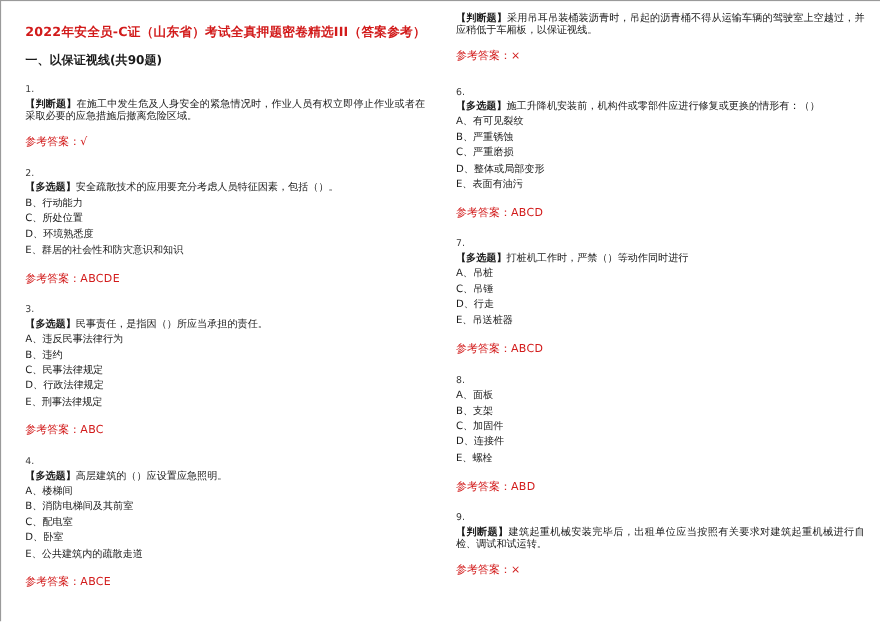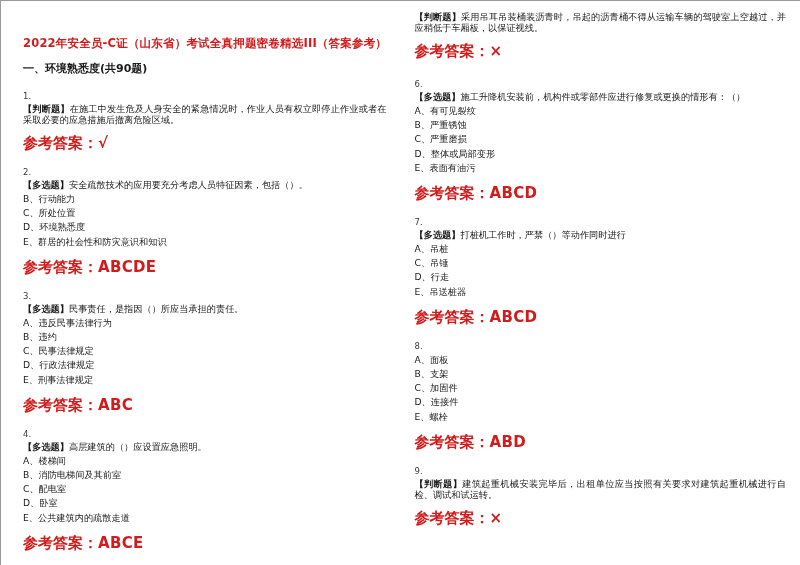--- a/index.html
+++ b/index.html
@@ -35,21 +35,21 @@
   .col-left { padding-right: 18px; }
   .col-right { padding-left: 10px; }
 
   .doc-title {
     color: #d21b1b;
     font-weight: bold;
     font-size: 11.5px;
     line-height: 16px;
     text-align: center;
     letter-spacing: 0.2px;
-    margin: 24px 0 10px 0;
+    margin: 10px 0 10px 0;
     white-space: nowrap;
   }
   .section-title {
     color: #1a1a1a;
     font-weight: bold;
     font-size: 11px;
     line-height: 16px;
     margin: 0 0 14px 0;
   }
 
@@ -68,37 +68,37 @@
     margin-bottom: 2px;
   }
   .q-type { font-weight: bold; }
   .q-opt {
     font-size: 9.2px;
     color: #1a1a1a;
     line-height: 14.2px;
   }
   .q-answer {
     color: #d21b1b;
-    font-weight: bold;
-    font-size: 15px;
+    font-weight: normal;
+    font-size: 10px;
     line-height: 15px;
     margin-top: 11px;
   }
   .ans-val { letter-spacing: 0.3px; }
   .spacer-sm { height: 4px; }
 </style>
 </head>
 <body>
 
 <div class="page">
   <div class="columns">
 
     <div class="col col-left">
       <div class="doc-title">2022年安全员-C证（山东省）考试全真押题密卷精选III（答案参考）</div>
-      <div class="section-title">一、环境熟悉度(共90题)</div>
+      <div class="section-title">一、以保证视线(共90题)</div>
 
       <div class="q-block">
         <div class="q-num">1.</div>
         <div class="q-stem"><span class="q-type">【判断题】</span><span>在施工中发生危及人身安全的紧急情况时，作业人员有权立即停止作业或者在采取必要的应急措施后撤离危险区域。</span></div>
         <div class="q-answer"><span>参考答案：</span><span class="ans-val">√</span></div>
       </div>
 
       <div class="q-block">
         <div class="q-num">2.</div>
         <div class="q-stem"><span class="q-type">【多选题】</span><span>安全疏散技术的应用要充分考虑人员特征因素，包括（）。</span></div>

